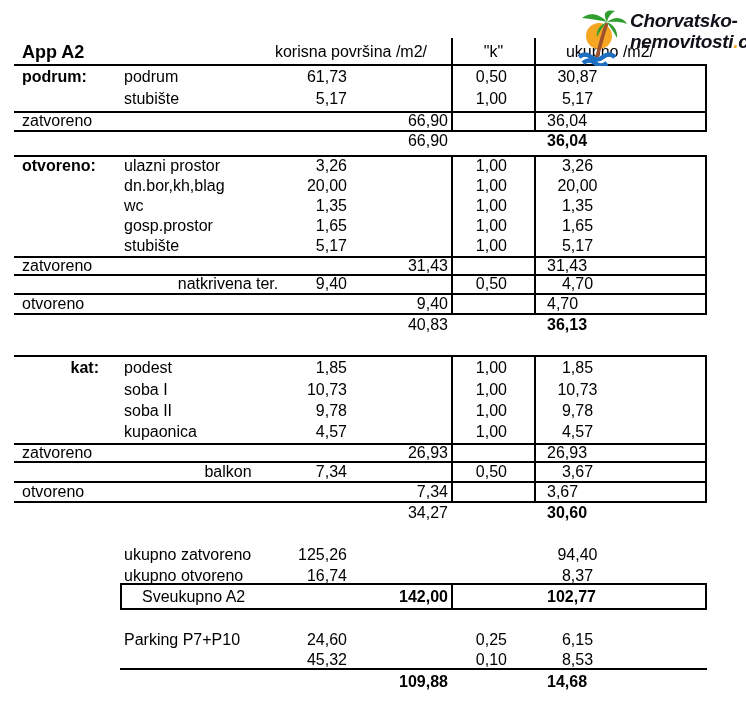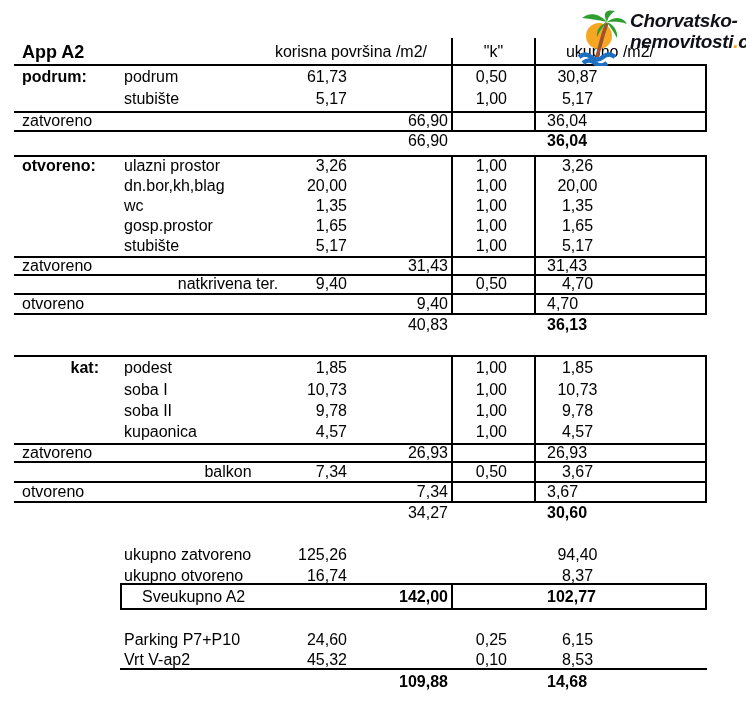--- a/index.html
+++ b/index.html
@@ -213,21 +213,20 @@
     <span class="c t bold">102,77</span>
   </div>
 
   <div class="r" style="top:629px">
     <span class="c pk">Parking P7+P10</span>
     <span class="c v">24,60</span>
     <span class="c k">0,25</span>
     <span class="c u">6,15</span>
   </div>
   <div class="r" style="top:650px;height:19px;line-height:19px">
-    <span class="c pk">Vrt V-ap2</span>
     <span class="c v">45,32</span>
     <span class="c k">0,10</span>
     <span class="c u">8,53</span>
   </div>
   <div class="hl" style="top:668px;left:120px;width:587px"></div>
   <div class="r" style="top:671px">
     <span class="c s bold">109,88</span>
     <span class="c t bold">14,68</span>
   </div>
 

